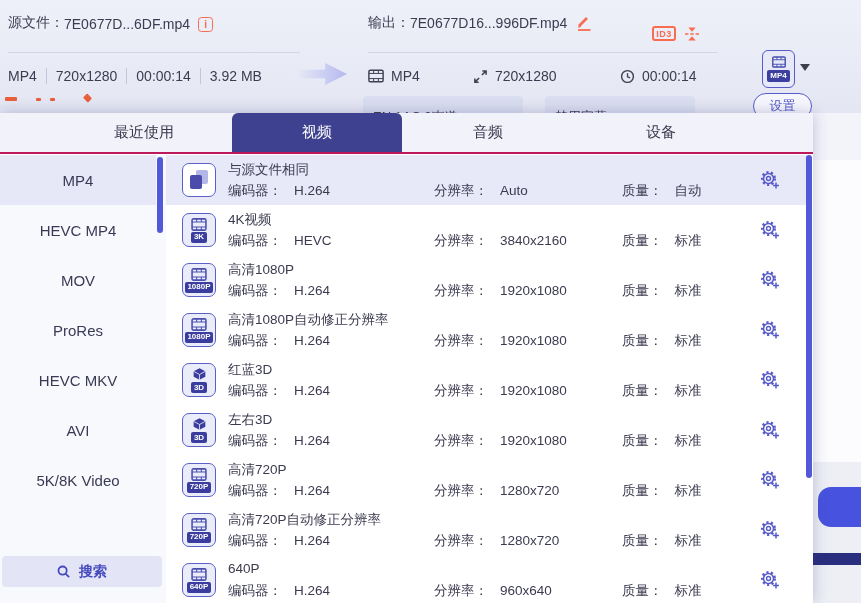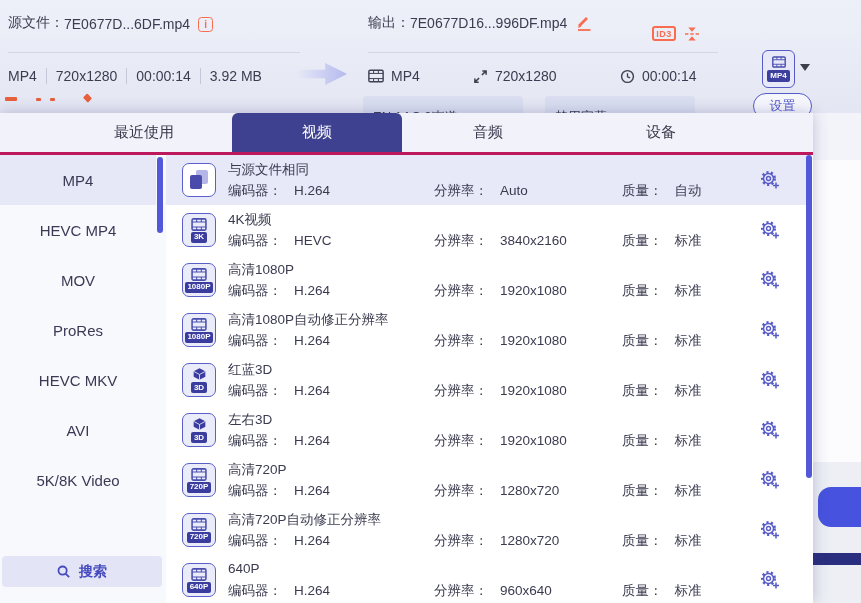--- a/index.html
+++ b/index.html
@@ -49,21 +49,21 @@
   .rs-top{position:absolute;left:0;top:0;width:48px;height:47px;background:#f3f4fa;}
   .rs-mid{position:absolute;left:0;top:47px;width:48px;height:302px;background:#fcfcfe;}
   .rs-gray{position:absolute;left:0;top:349px;width:48px;height:141px;background:#edeff5;}
   .run-btn{position:absolute;left:5px;top:374px;width:60px;height:40px;border-radius:13px;background:#4753de;}
   .navy-bar{position:absolute;left:0;top:440px;width:48px;height:12px;background:#2a2e7e;}
 
   
   .panel{position:absolute;left:0;top:113px;width:813px;height:490px;background:#fff;z-index:5;
     box-shadow:0 0 14px rgba(45,50,120,.28);}
   .tabs{position:absolute;left:0;top:0;width:813px;height:39px;background:#f2f3fa;
-    border-bottom:8px solid #be185d;}
+    border-bottom:2px solid #be185d;}
   .tab{position:absolute;top:0;width:170px;height:39px;display:flex;align-items:center;
     justify-content:center;font-size:15px;color:#3a3a4e;cursor:default;}
   .tab.active{background:#3d418f;color:#fff;border-radius:6px 6px 0 0;}
   .body{position:absolute;left:0;top:42px;width:813px;height:448px;overflow:hidden;}
 
   .sidebar{position:absolute;left:0;top:0;width:166px;height:448px;background:#f8f9fd;}
   .side-item{width:156px;height:50px;display:flex;align-items:center;justify-content:center;
     font-size:15px;color:#3a3a55;}
   .side-item.active{background:#e6e7f7;}
   .side-scroll{position:absolute;left:157px;top:2px;width:6px;height:76px;border-radius:3px;background:#5358d8;}

